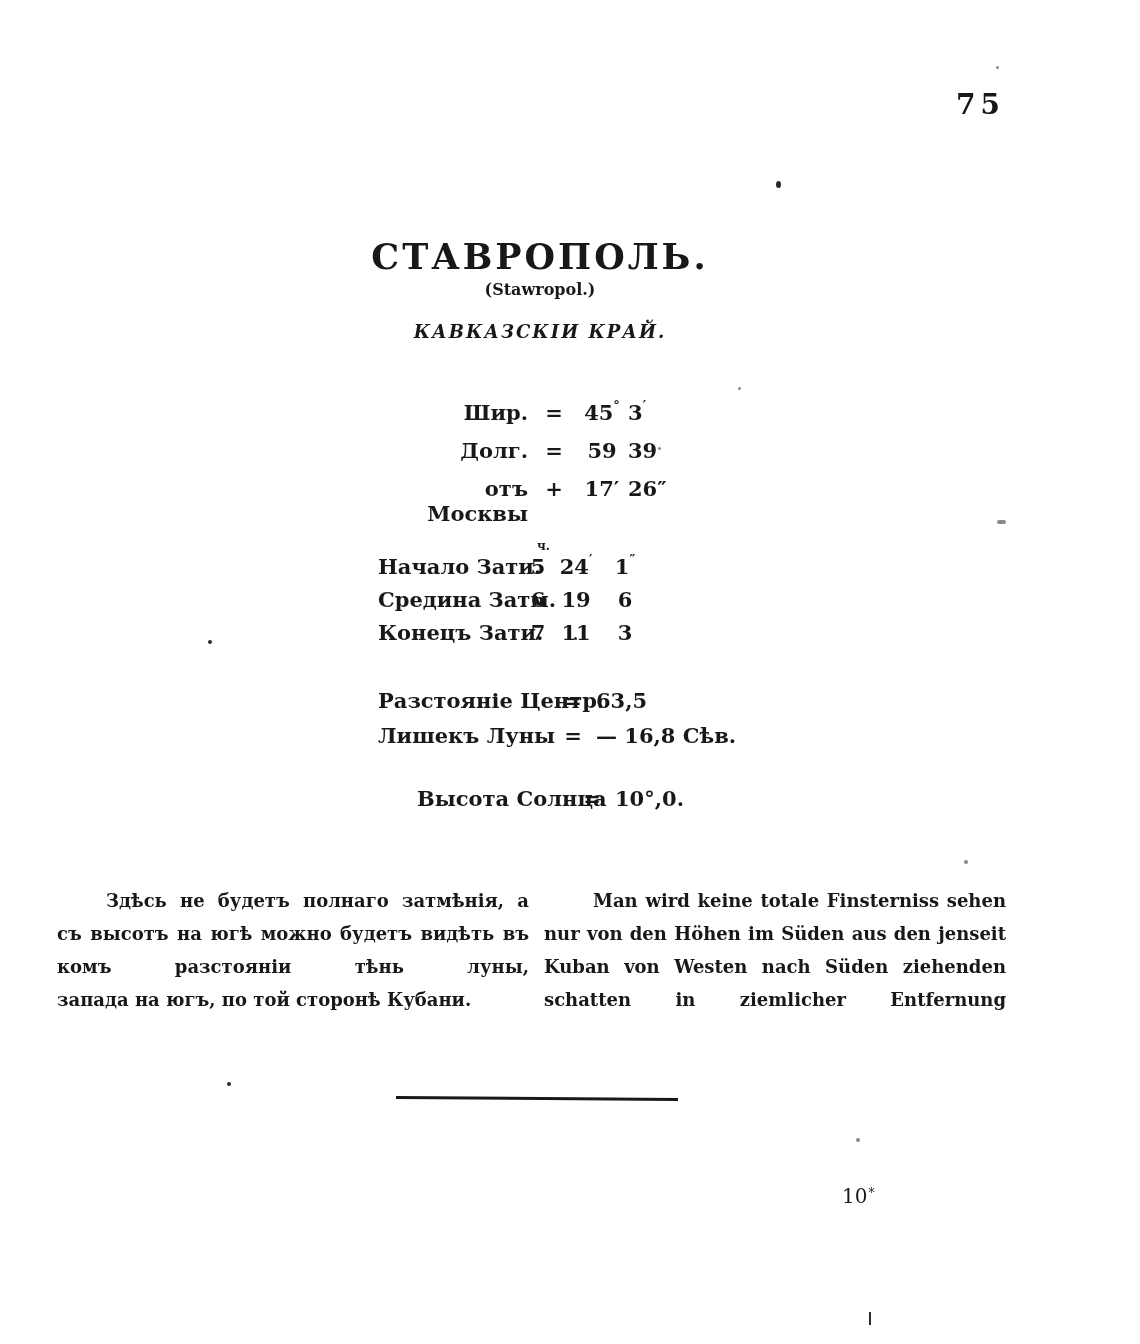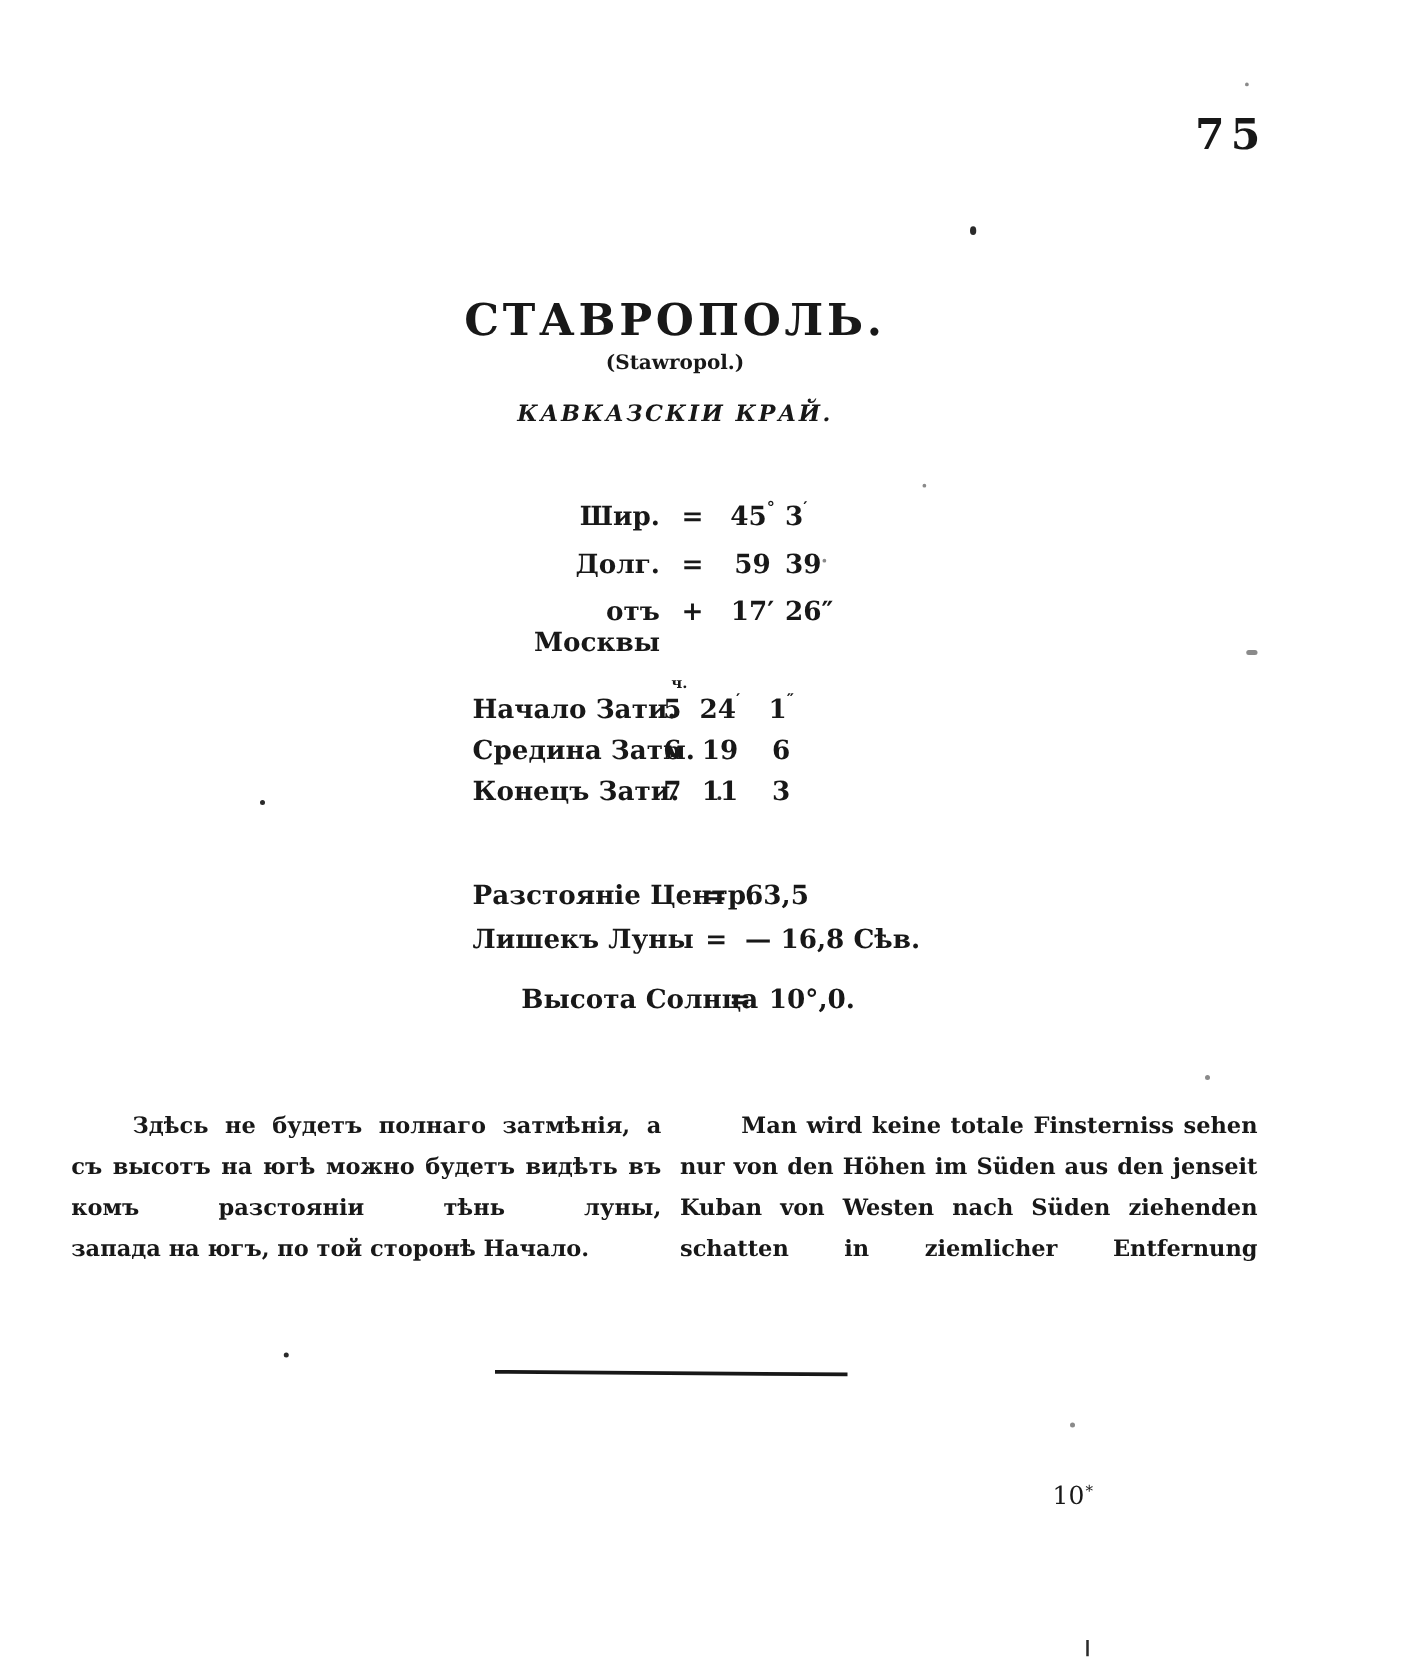--- a/index.html
+++ b/index.html
@@ -21,21 +21,21 @@
     font-family: "DejaVu Serif", "Liberation Serif", serif;
     font-weight: bold;
     overflow: hidden;
   }
 
   
   .page-number {
     position: absolute;
     top: 88px;
     left: 956px;
-    font-size: 34px;
+    font-size: 28px;
     letter-spacing: 5px;
     font-weight: 900;
   }
   .title {
     position: absolute;
     top: 222px;
     left: 0;
     width: 1080px;
     text-align: center;
     font-size: 35px;
@@ -81,21 +81,21 @@
   .hcol { width: 30px; }
   .mcol { width: 46px; }
   .scol { width: 52px; }
   .h-sup { position: absolute; top: -15px; left: 14px; font-size: 12px; }
 
   
   .measures { position: absolute; top: 688px; left: 378px; font-size: 21px; }
   .mrow { display: flex; align-items: baseline; height: 26px; margin-bottom: 9px; }
   .mlabel { display: inline-block; width: 172px; text-align: left; white-space: nowrap; }
   .mop { display: inline-block; width: 46px; text-align: center; }
-  .mvalue { display: inline-block; white-space: nowrap; margin-top: 15px; }
+  .mvalue { display: inline-block; white-space: nowrap; }
 
   .sun-row { position: absolute; top: 786px; left: 417px; font-size: 21px; display: flex; align-items: baseline; }
   .sun-label { display: inline-block; width: 152px; white-space: nowrap; }
   .sun-op { display: inline-block; width: 46px; text-align: center; }
   .sun-value { display: inline-block; white-space: nowrap; }
 
   
   .para {
     position: absolute;
     top: 884px;
@@ -211,21 +211,21 @@
   <div class="sun-row">
     <span class="sun-label">Высота Солнца</span>
     <span class="sun-op">=</span>
     <span class="sun-value">10°,0.</span>
   </div>
 
   <div class="para para-ru">
     <div class="para-line first">Здѣсь не будетъ полнаго затмѣнія, а только</div>
     <div class="para-line">съ высотъ на югѣ можно будетъ видѣть въ дале-</div>
     <div class="para-line">комъ разстояніи тѣнь луны, направляющуюся съ</div>
-    <div class="para-line last">запада на югъ, по той сторонѣ Начало.</div>
+    <div class="para-line last">запада на югъ, по той сторонѣ Кубани.</div>
   </div>
 
   <div class="para para-de">
     <div class="para-line first">Man wird keine totale Finsterniss sehen und</div>
     <div class="para-line">nur von den Höhen im Süden aus den jenseit des</div>
     <div class="para-line">Kuban von Westen nach Süden ziehenden Mond-</div>
     <div class="para-line last">schatten in ziemlicher Entfernung wahrnehmen.</div>
   </div>
 
   <div class="rule"></div>

